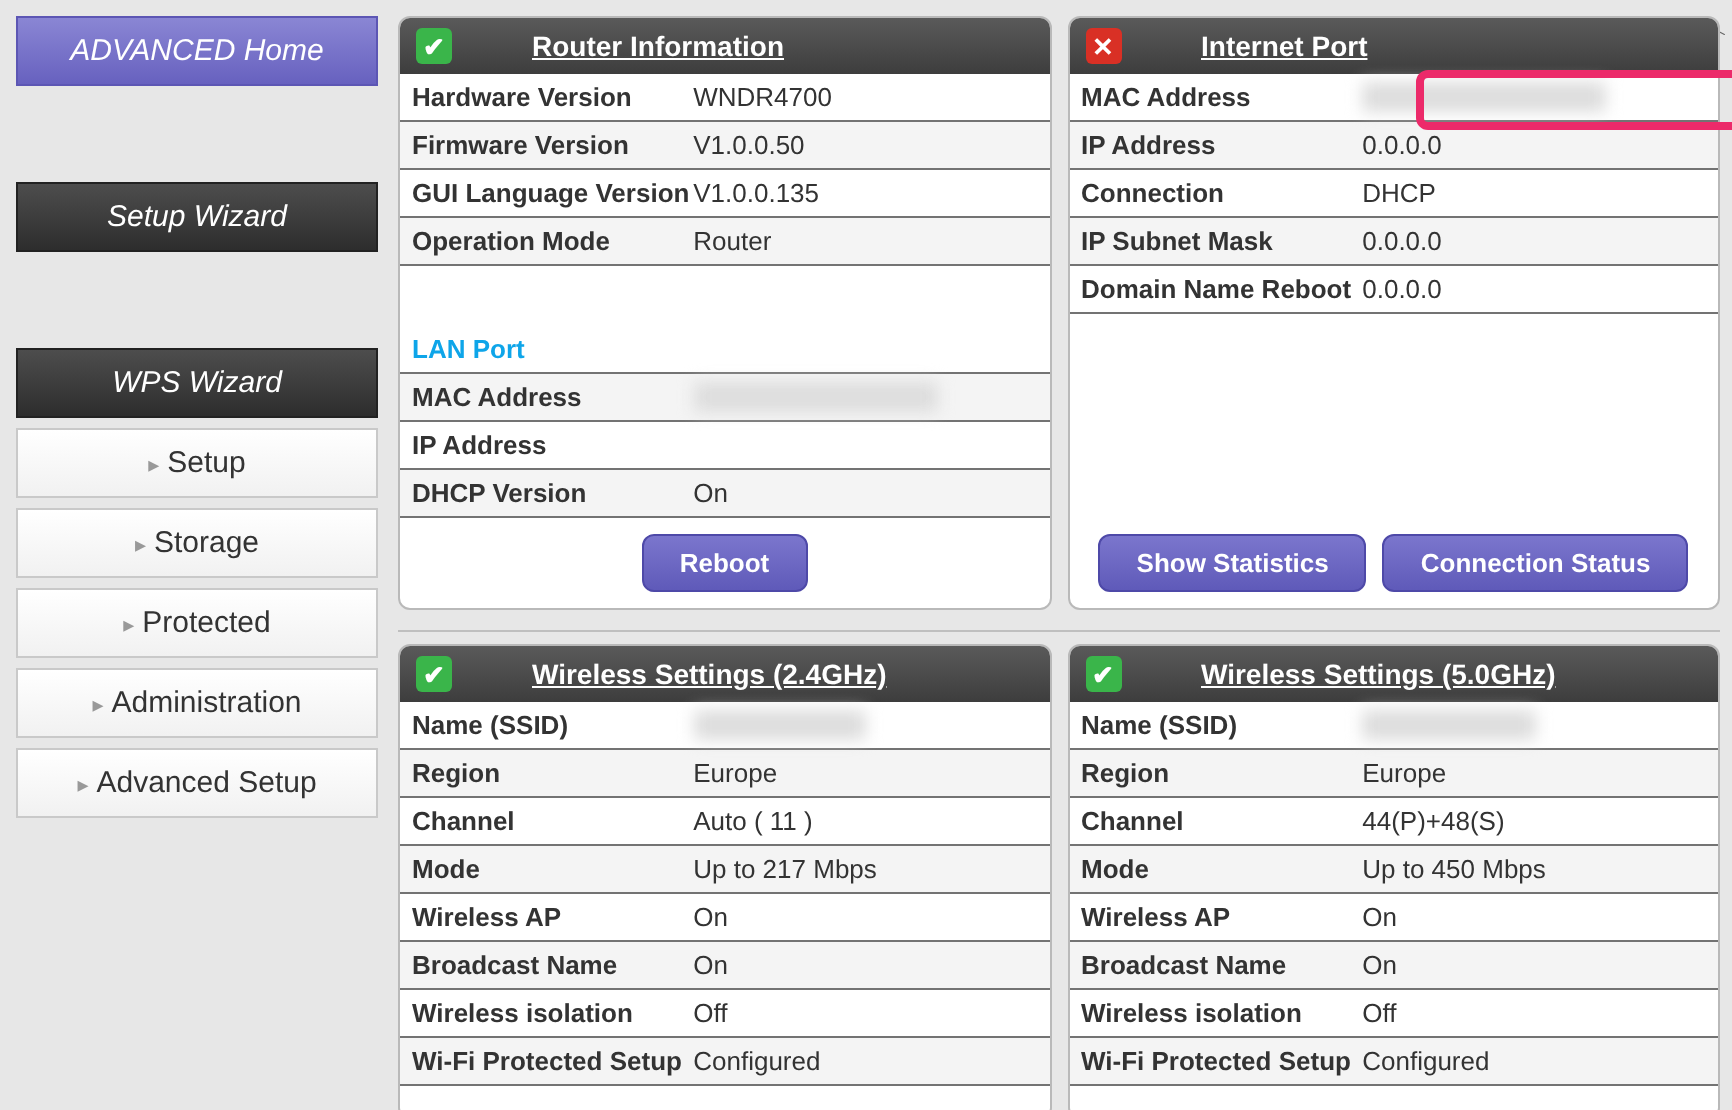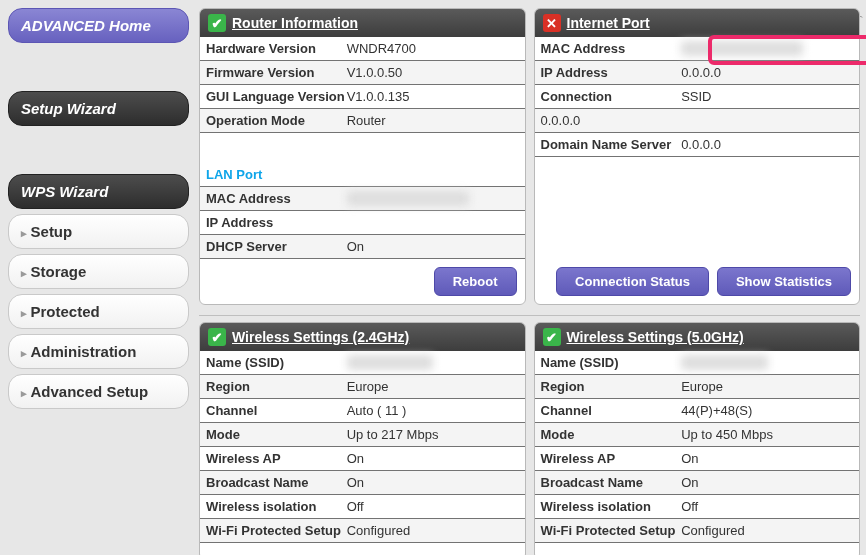--- a/index.html
+++ b/index.html
@@ -1,38 +1,38 @@
 <!DOCTYPE html>
 <html><head>
 <meta charset="utf-8">
 <style>
 * { box-sizing: border-box; margin: 0; padding: 0; }
 body { font-family: Arial, sans-serif; font-size: 13px; background: #e7e7e7; width: 866px; height: 555px; overflow: hidden; }
 .container { display: flex; height: 100%; }
 .sidebar { width: 197px; padding: 8px; flex-shrink: 0; }
-.nav-item { display: block; width: 100%; padding: 8px 12px; margin-bottom: 5px; border-radius: 14px; font-weight: bold; font-size: 15px; text-align: left; border: 1px solid #c9c9c9; cursor: pointer; background: linear-gradient(#fff,#f1f1f1); color: #333; }
+.nav-item { display: block; width: 100%; padding: 8px 12px; margin-bottom: 5px; border-radius: 0; font-weight: normal; font-size: 15px; text-align: center; border: 1px solid #c9c9c9; cursor: pointer; background: linear-gradient(#fff,#f1f1f1); color: #333; }
 .nav-item.purple { background: linear-gradient(#8a86d4,#6761bf); color: #fff; border-color: #5c56b4; font-style: italic; }
 .nav-item.dark { background: linear-gradient(#4d4d4d,#2d2d2d); color: #fff; border-color: #222; font-style: italic; margin-top: 48px; }
 .nav-item .chev { color: #999; font-size: 11px; margin-right: 4px; }
 .main { flex: 1; padding: 8px 6px 8px 2px; overflow-y: auto; position: relative; }
 .row { display: flex; gap: 8px; margin-bottom: 10px; }
 .panel { flex: 1; border: 1px solid #b9b9b9; border-radius: 6px; background: #fff; overflow: hidden; display: flex; flex-direction: column; }
 .panel-header { background: linear-gradient(#5a5a5a,#3d3d3d); color: #fff; padding: 5px 8px; font-weight: bold; font-size: 14px; display: flex; align-items: center; gap: 6px; }
-.panel-header .title { text-decoration: underline; }
+.panel-header .title { text-decoration: underline; margin-left: 34px; }
 .status-icon { width: 18px; height: 18px; border-radius: 3px; display: inline-flex; align-items: center; justify-content: center; font-size: 13px; color: #fff; font-weight: bold; }
 .status-icon.ok { background: #3ab54a; }
 .status-icon.err { background: #d93025; }
 .panel-body { flex: 1; }
 .kv { display: flex; padding: 4px 6px; border-bottom: 1px solid #737373; font-size: 13px; }
 .kv:nth-child(even) { background: #f4f4f4; }
 .kv .k { width: 45%; font-weight: bold; color: #333; }
 .kv .v { flex: 1; color: #333; }
 .kv.section .k { color: #0ea5e9; font-weight: bold; margin-top: 30px; }
 .blurred { filter: blur(4px); background: #ddd; color: transparent; border-radius: 2px; }
-.panel-footer { padding: 8px; text-align: center; display: flex; justify-content: flex-end; gap: 8px; }
+.panel-footer { padding: 8px; text-align: center; display: flex; justify-content: center; gap: 8px; }
 .btn { background: linear-gradient(#7b76cd,#5f5ab9); color: #fff; border: 1px solid #4e49a8; border-radius: 6px; padding: 6px 18px; font-weight: bold; font-size: 13px; cursor: pointer; }
 .highlight-box { position: absolute; border: 4px solid #ec2a6a; border-radius: 6px; pointer-events: none; }
 .divider { border: none; border-top: 1px solid #bfbfbf; margin: 4px 0 6px; }
 .scroll-chev { position: absolute; right: 2px; top: 6px; color: #666; font-size: 12px; }
 </style>
 </head>
 <body>
 
 <div class="container">
   <div class="sidebar" id="sidebar">
@@ -75,21 +75,21 @@
               <div class="v"></div>
             </div>
             <div class="kv">
               <div class="k">MAC Address</div>
               <div class="v"><span class="blurred">XX:XX:XX:XX:XX:XX</span></div>
             </div>
             <div class="kv">
               <div class="k">IP Address</div>
             </div>
             <div class="kv">
-              <div class="k">DHCP Server</div>
+              <div class="k">DHCP Version</div>
               <div class="v">On</div>
             </div>
           </div>
         <div class="panel-footer">
           <button class="btn">Reboot</button>
         </div>
       </div>
       <div class="panel" style="position:relative">
         <div class="panel-header">
           <span class="status-icon err">✕</span>
@@ -99,33 +99,34 @@
             <div class="kv">
               <div class="k">MAC Address</div>
               <div class="v"><span class="blurred">XX:XX:XX:XX:XX:XX</span></div>
             </div>
             <div class="kv">
               <div class="k">IP Address</div>
               <div class="v">0.0.0.0</div>
             </div>
             <div class="kv">
               <div class="k">Connection</div>
-              <div class="v">SSID</div>
-            </div>
-            <div class="kv">
+              <div class="v">DHCP</div>
+            </div>
+            <div class="kv">
+              <div class="k">IP Subnet Mask</div>
               <div class="v">0.0.0.0</div>
             </div>
             <div class="kv">
-              <div class="k">Domain Name Server</div>
+              <div class="k">Domain Name Reboot</div>
               <div class="v">0.0.0.0</div>
             </div>
           </div>
         <div class="panel-footer">
+          <button class="btn">Show Statistics</button>
           <button class="btn">Connection Status</button>
-          <button class="btn">Show Statistics</button>
         </div>
       </div>
     </div>
     <hr class="divider">
     <div class="row">
       <div class="panel">
         <div class="panel-header">
           <span class="status-icon ok">✔</span>
           <span class="title">Wireless Settings (2.4GHz)</span>
         </div>

